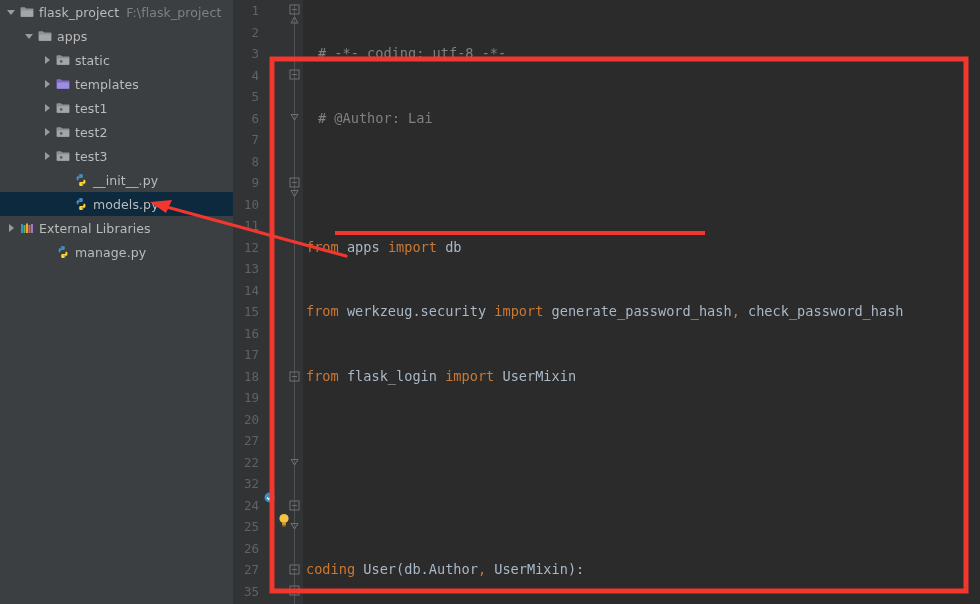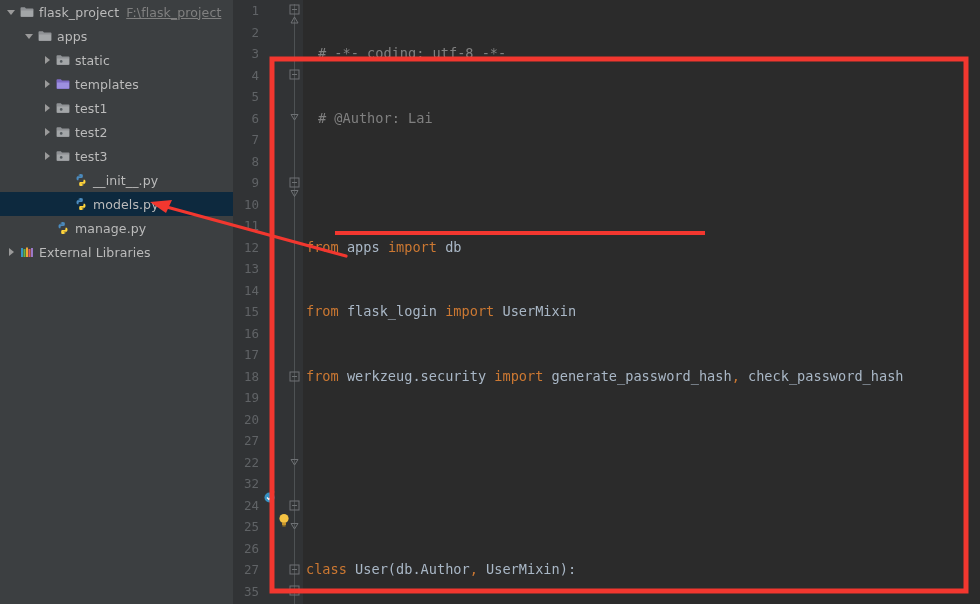--- a/index.html
+++ b/index.html
@@ -23,21 +23,21 @@
   }
   .row.selected{background:#0d293e;}
   .twisty{
     width:14px;height:24px;flex:0 0 14px;display:flex;align-items:center;justify-content:center;
   }
   .twisty .ar{width:0;height:0;}
   .twisty.closed .ar{border-left:5px solid #9a9a9a;border-top:4px solid transparent;border-bottom:4px solid transparent;}
   .twisty.open .ar{border-top:5px solid #9a9a9a;border-left:4px solid transparent;border-right:4px solid transparent;}
   .ico{width:18px;height:24px;flex:0 0 18px;display:flex;align-items:center;justify-content:center;margin-right:3px;}
   .lbl{color:#bbbbbb;letter-spacing:.1px;}
-  .lbl.dim{color:#808080;margin-left:7px;text-decoration:underline;}
+  .lbl.dim{color:#808080;margin-left:7px;}
   .indent1{padding-left:4px;}
   .indent2{padding-left:22px;}
   .indent3{padding-left:40px;}
   .indent4{padding-left:58px;}
 
   
   .editor{
     position:relative;flex:1 1 auto;height:604px;background:#2b2b2b;overflow:hidden;
   }
   .gutter{
@@ -188,47 +188,47 @@
 
     <div class="row indent4 selected">
       <span class="twisty none"></span>
       <span class="ico">
         <svg width="14" height="14" viewBox="0 0 14 14">
             <path d="M6.6 1c-2 0-1.9.9-1.9.9v1h1.9v.4H3.9s-1.4-.2-1.4 2 1.2 2 1.2 2h.8V6.1s0-1.2 1.2-1.2h2s1.1 0 1.1-1.1V2.1S9 1 6.6 1zm-1.1.7c.2 0 .4.2.4.4s-.2.4-.4.4-.4-.2-.4-.4.2-.4.4-.4z" fill="#4b8bbe"></path>
             <path d="M7.4 13c2 0 1.9-.9 1.9-.9v-1H7.4v-.4h2.7s1.4.2 1.4-2-1.2-2-1.2-2h-.8v1.2s0 1.2-1.2 1.2h-2S5.2 9.1 5.2 10.2v1.7S5 13 7.4 13zm1.1-.7c-.2 0-.4-.2-.4-.4s.2-.4.4-.4.4.2.4.4-.2.4-.4.4z" fill="#ffd43b"></path>
           </svg>
       </span>
       <span class="lbl">models.py</span>
-    </div>
-
-    <div class="row indent3">
-      <span class="twisty none"></span>
-      <span class="ico">
-        <svg width="14" height="14" viewBox="0 0 14 14">
-            <path d="M6.6 1c-2 0-1.9.9-1.9.9v1h1.9v.4H3.9s-1.4-.2-1.4 2 1.2 2 1.2 2h.8V6.1s0-1.2 1.2-1.2h2s1.1 0 1.1-1.1V2.1S9 1 6.6 1zm-1.1.7c.2 0 .4.2.4.4s-.2.4-.4.4-.4-.2-.4-.4.2-.4.4-.4z" fill="#4b8bbe"></path>
-            <path d="M7.4 13c2 0 1.9-.9 1.9-.9v-1H7.4v-.4h2.7s1.4.2 1.4-2-1.2-2-1.2-2h-.8v1.2s0 1.2-1.2 1.2h-2S5.2 9.1 5.2 10.2v1.7S5 13 7.4 13zm1.1-.7c-.2 0-.4-.2-.4-.4s.2-.4.4-.4.4.2.4.4-.2.4-.4.4z" fill="#ffd43b"></path>
-          </svg>
-      </span>
-      <span class="lbl">manage.py</span>
     </div>
 
     <div class="row indent1">
       <span class="twisty closed">
           <span class="ar"></span>
         </span>
       <span class="ico">
         <svg width="14" height="13" viewBox="0 0 14 13">
           <rect x="1" y="2" width="2" height="9" fill="#3592c4"></rect>
           <rect x="3.5" y="3" width="2" height="8" fill="#62b543"></rect>
           <rect x="6" y="1.5" width="2" height="9.5" fill="#f0a732"></rect>
           <rect x="8.5" y="3" width="2" height="8" fill="#db5860"></rect>
           <rect x="11" y="2" width="2" height="9" fill="#9a79c7"></rect>
         </svg>
       </span>
       <span class="lbl">External Libraries</span>
+    </div>
+
+    <div class="row indent3">
+      <span class="twisty none"></span>
+      <span class="ico">
+        <svg width="14" height="14" viewBox="0 0 14 14">
+            <path d="M6.6 1c-2 0-1.9.9-1.9.9v1h1.9v.4H3.9s-1.4-.2-1.4 2 1.2 2 1.2 2h.8V6.1s0-1.2 1.2-1.2h2s1.1 0 1.1-1.1V2.1S9 1 6.6 1zm-1.1.7c.2 0 .4.2.4.4s-.2.4-.4.4-.4-.2-.4-.4.2-.4.4-.4z" fill="#4b8bbe"></path>
+            <path d="M7.4 13c2 0 1.9-.9 1.9-.9v-1H7.4v-.4h2.7s1.4.2 1.4-2-1.2-2-1.2-2h-.8v1.2s0 1.2-1.2 1.2h-2S5.2 9.1 5.2 10.2v1.7S5 13 7.4 13zm1.1-.7c-.2 0-.4-.2-.4-.4s.2-.4.4-.4.4.2.4.4-.2.4-.4.4z" fill="#ffd43b"></path>
+          </svg>
+      </span>
+      <span class="lbl">manage.py</span>
     </div>
   </div>
 
   <div class="editor">
 
     <div class="gutter">
       <div class="lnum" style="top:0px">1</div>
       <div class="lnum" style="top:21.5px">2</div>
       <div class="lnum" style="top:43px">3</div>
       <div class="lnum" style="top:64.5px">4</div>
@@ -349,25 +349,25 @@
           <rect x="5.3" y="13.2" width="3.4" height="1.3" rx="0.6" fill="#a07c22"></rect>
         </svg>
       </div>
     </div>
 
     <div class="codearea">
       <div class="cl"><span class="cmt"># -*- coding: utf-8 -*-</span></div>
       <div class="cl"><span class="cmt"># @Author: Lai</span></div>
       <div class="cl"></div>
       <div class="cl"><span class="kw">from</span> <span class="plain">apps</span> <span class="kw">import</span> <span class="plain">db</span></div>
+      <div class="cl"><span class="kw">from</span> <span class="plain">werkzeug.security</span> <span class="kw">import</span> <span class="plain">generate_password_hash</span><span class="kw">,</span> <span class="plain">check_password_hash</span></div>
       <div class="cl"><span class="kw">from</span> <span class="plain">flask_login</span> <span class="kw">import</span> <span class="plain">UserMixin</span></div>
-      <div class="cl"><span class="kw">from</span> <span class="plain">werkzeug.security</span> <span class="kw">import</span> <span class="plain">generate_password_hash</span><span class="kw">,</span> <span class="plain">check_password_hash</span></div>
       <div class="cl"></div>
       <div class="cl"></div>
-      <div class="cl"><span class="kw">class</span> <span class="plain">User(db.Author</span><span class="kw">,</span> <span class="plain">UserMixin):</span></div>
+      <div class="cl"><span class="kw">coding</span> <span class="plain">User(db.Author</span><span class="kw">,</span> <span class="plain">UserMixin):</span></div>
       
       
       
       
       
       
       
       
       
       

